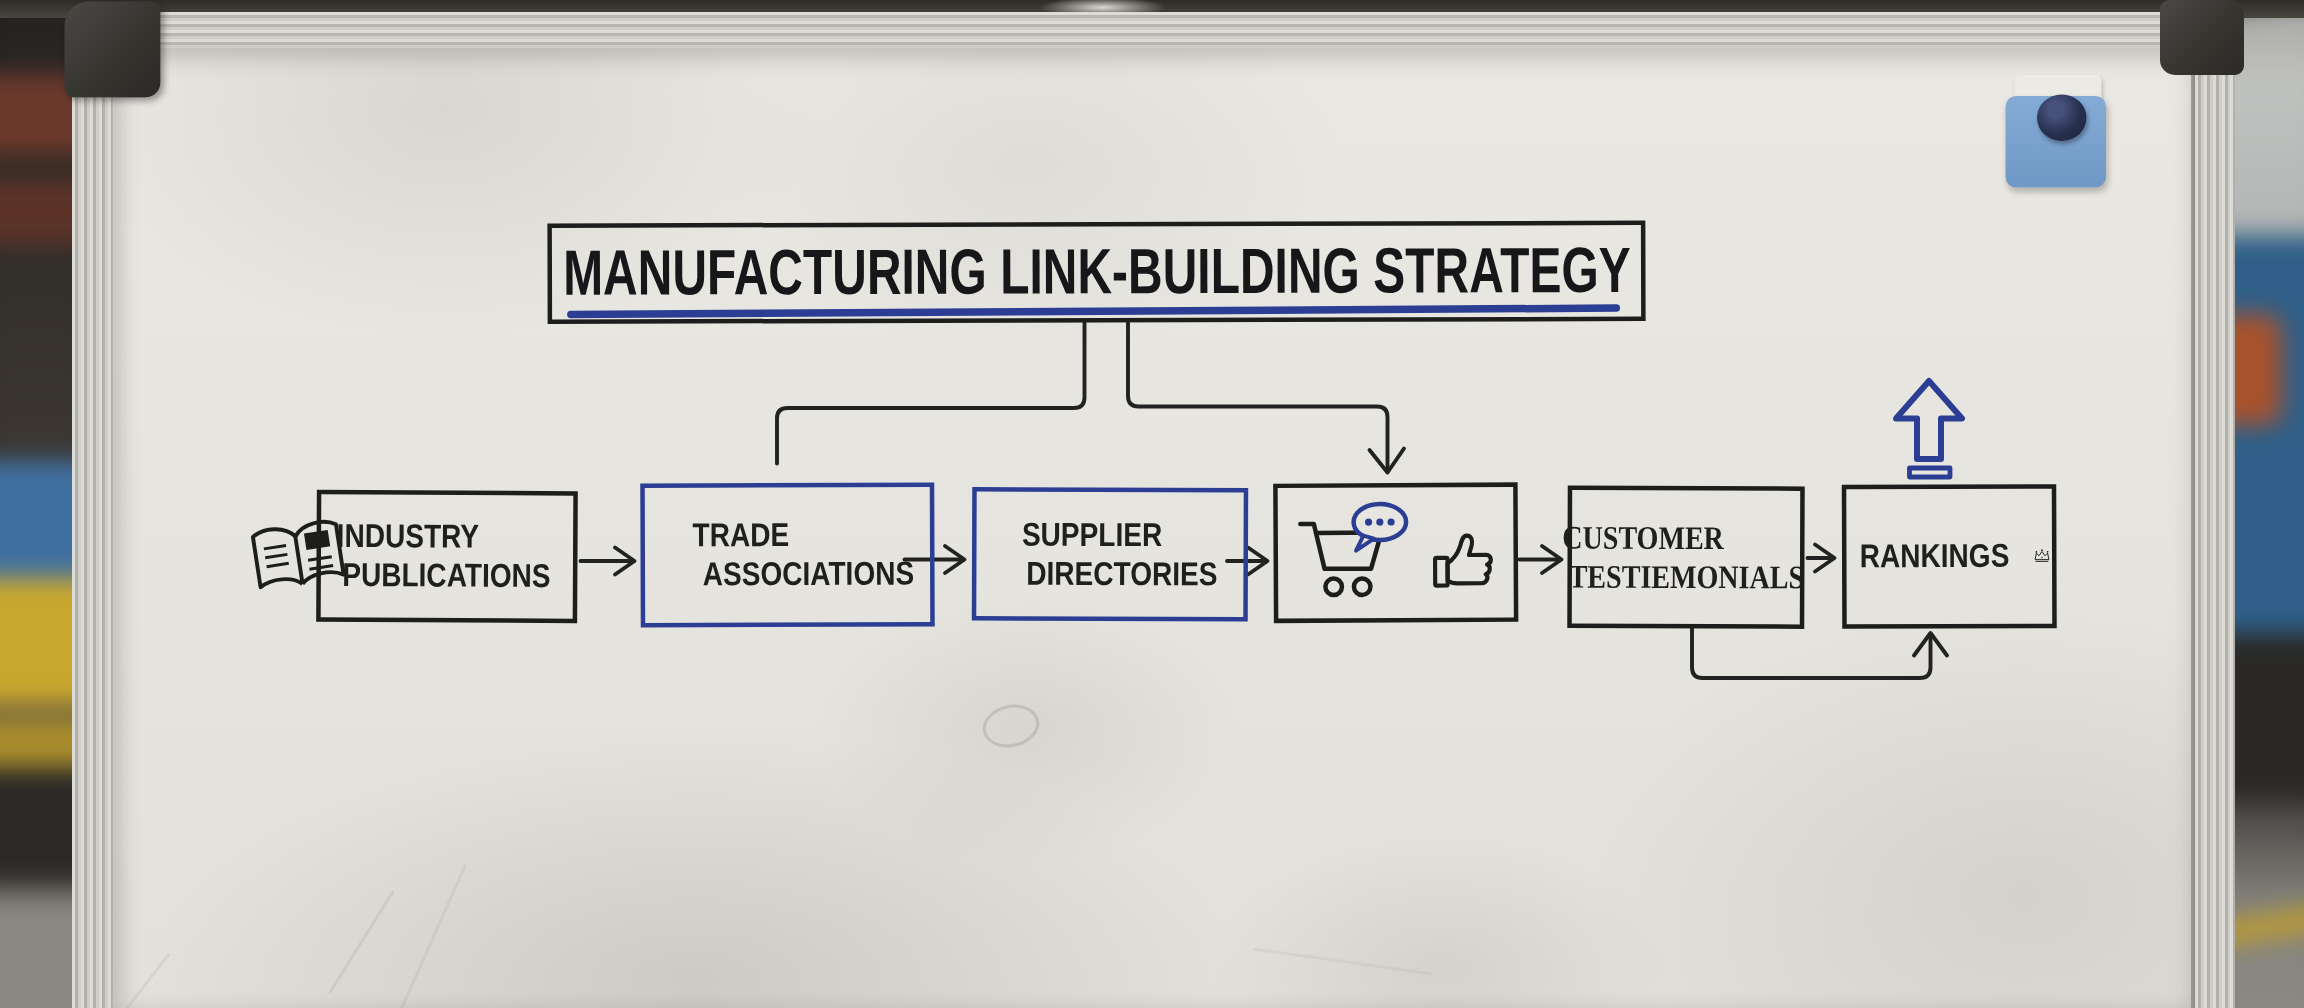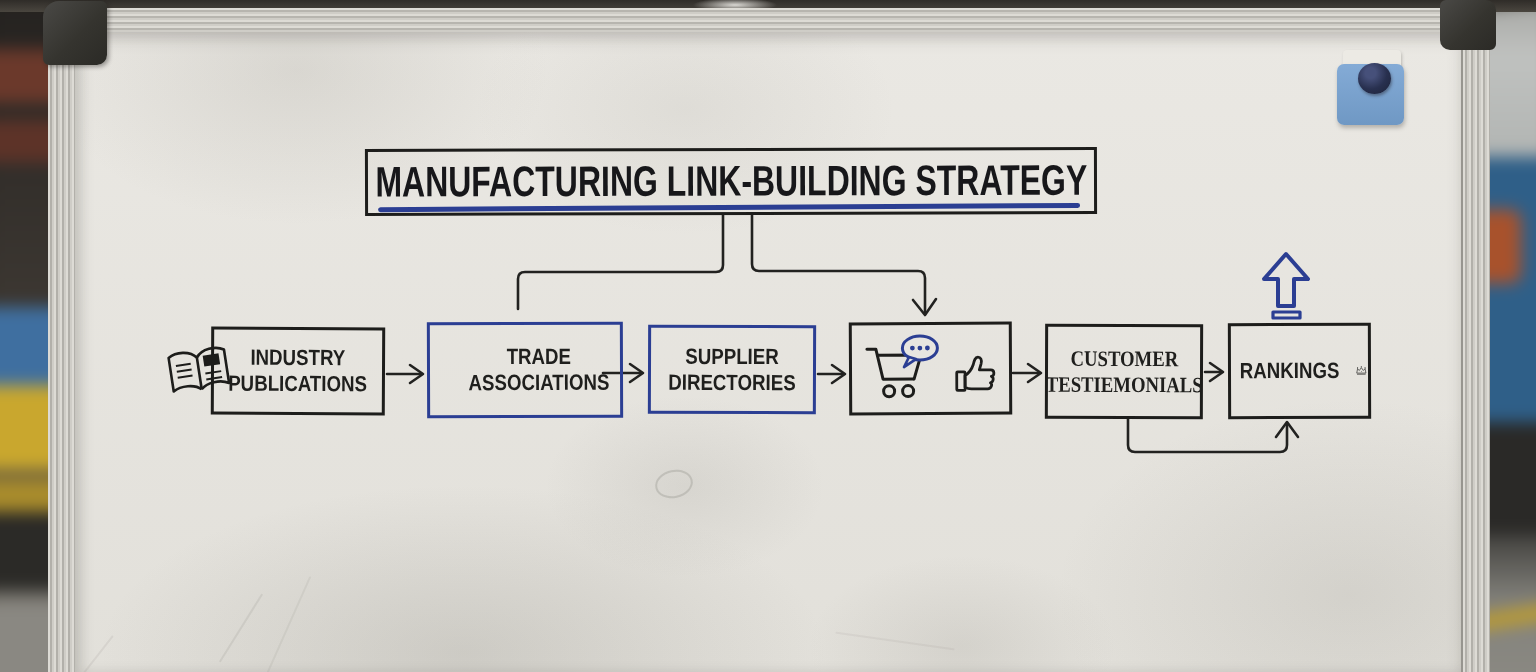--- a/index.html
+++ b/index.html
@@ -47,22 +47,22 @@
     background:radial-gradient(circle at 38% 32%, #46507a 0 18%, #28304f 55%, #1c2238 100%);
     box-shadow:1px 2px 3px rgba(40,40,50,.45);}
   
   .title-box{position:absolute;left:365px;top:148px;width:726px;height:61px;border:3px solid #1d1d1b;z-index:4;
     display:flex;align-items:center;justify-content:center;transform:rotate(-0.15deg);}
   .title-text{display:inline-block;font-weight:bold;font-size:41px;color:#17171a;white-space:nowrap;
     transform:scale(0.78,1.04);letter-spacing:0px;}
   .title-underline{position:absolute;left:10px;right:14px;bottom:2px;height:5px;background:#2b3e93;border-radius:3px;transform:rotate(-0.2deg);}
   
   .box{position:absolute;border:3px solid #1d1d1b;z-index:4;display:flex;align-items:center;justify-content:center;}
-  .box.blue{border-color:#2b3e93;}
-  .lines{display:flex;flex-direction:column;align-items:center;}
+  .box.blue{border-color:#2b3e93;padding-left:16px;}
+  .lines{display:flex;flex-direction:column;align-items:flex-start;}
   .lbl{display:block;font-weight:bold;font-size:22px;line-height:1.16;color:#1f1f1d;white-space:nowrap;transform:scaleX(.85);}
   .connectors{position:absolute;left:0;top:0;z-index:3;pointer-events:none;}
   .icon-abs{position:absolute;z-index:5;}
 </style>
 </head>
 <body>
 
 <div class="bgstrip bg-left">
   <div class="blur">
     <div class="base"></div>

